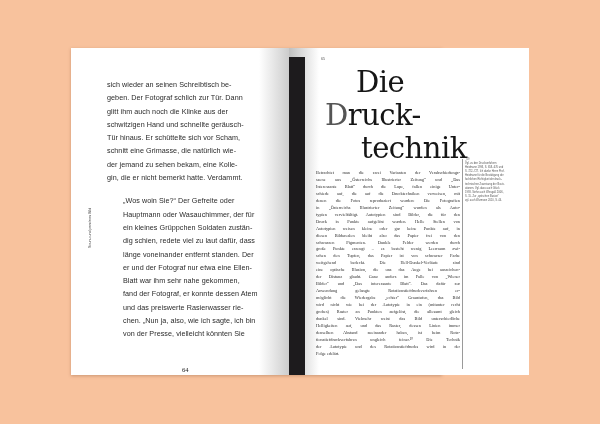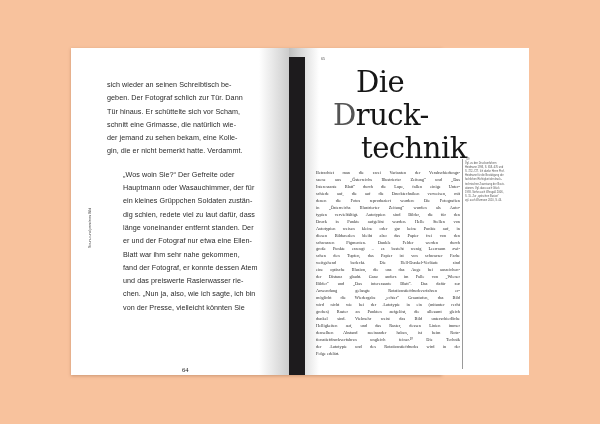--- a/index.html
+++ b/index.html
@@ -19,21 +19,21 @@
   .left-text p.second { margin-top:10px; text-indent:16px; }
   .left-text .line { display:block; white-space:nowrap; }
   .side-label { position:absolute; left:17px; top:160px; transform-origin:left top; transform:rotate(-90deg) translateX(-40px);
      font-family:"Liberation Sans", sans-serif; font-size:3.6px; color:#333; white-space:nowrap; }
   .pn-left { position:absolute; left:111px; top:318px; font-family:"Liberation Serif", serif; font-size:6.5px; color:#222; }
 
   .pn-right { position:absolute; left:321px; top:57px; font-family:"Liberation Sans", sans-serif; font-size:3.6px; color:#555; }
   .title { position:absolute; left:321px; top:66px; font-family:"DejaVu Serif", "Liberation Serif", serif; color:#151515;
      font-size:29px; line-height:33px; letter-spacing:-0.5px; }
   .title .t1 { display:block; margin-left:35px; }
-  .title .t2 { display:block; margin-left:12px; }
+  .title .t2 { display:block; margin-left:4px; }
   .title .t2 .d { color:#555; }
   .title .t3 { display:block; margin-left:40px; }
 
   .body-right { position:absolute; left:316px; top:170px; width:144px;
      font-family:"Liberation Serif", serif; font-size:4.35px; line-height:6.95px; color:#2e2e2e; text-align:justify; }
   .body-right .line { display:block; white-space:nowrap; overflow:hidden; text-align-last:justify; }
   .body-right .line.last { text-align-last:left; }
   .rule { position:absolute; left:462px; top:159px; width:0.8px; height:210px; background:#9a9a9a; }
   .footnote { position:absolute; left:465px; top:158px; width:56px;
      font-family:"Liberation Sans", sans-serif; font-size:2.6px; line-height:4.1px; color:#555; }
@@ -43,20 +43,22 @@
 <body>
 
 <div class="book">
   <div class="page-left">
     <div class="gutter-shade-l"></div>
     <div class="side-label">Sounu und persönes Bild</div>
     <div class="left-text">
       <p>
         <span class="line">sich wieder an seinen Schreibtisch be-</span>
         <span class="line">geben. Der Fotograf schlich zur Tür. Dann</span>
+        <span class="line">glitt ihm auch noch die Klinke aus der</span>
+        <span class="line">schwitzigen Hand und schnellte geräusch-</span>
         <span class="line">Tür hinaus. Er schüttelte sich vor Scham,</span>
         <span class="line">schnitt eine Grimasse, die natürlich wie-</span>
         <span class="line">der jemand zu sehen bekam, eine Kolle-</span>
         <span class="line">gin, die er nicht bemerkt hatte. Verdammt.</span>
       </p>
       <p class="second">
         <span class="line">„Wos woin Sie?“ Der Gefreite oder</span>
         <span class="line">Hauptmann oder Wasauchimmer, der für</span>
         <span class="line">ein kleines Grüppchen Soldaten zustän-</span>
         <span class="line">dig schien, redete viel zu laut dafür, dass</span>

